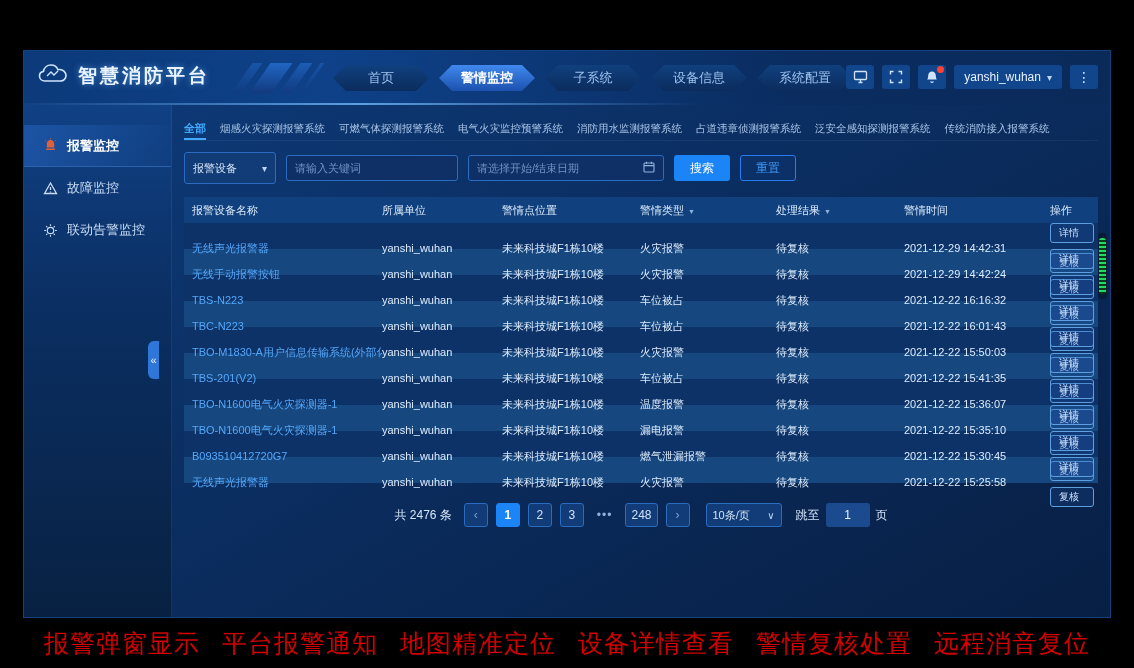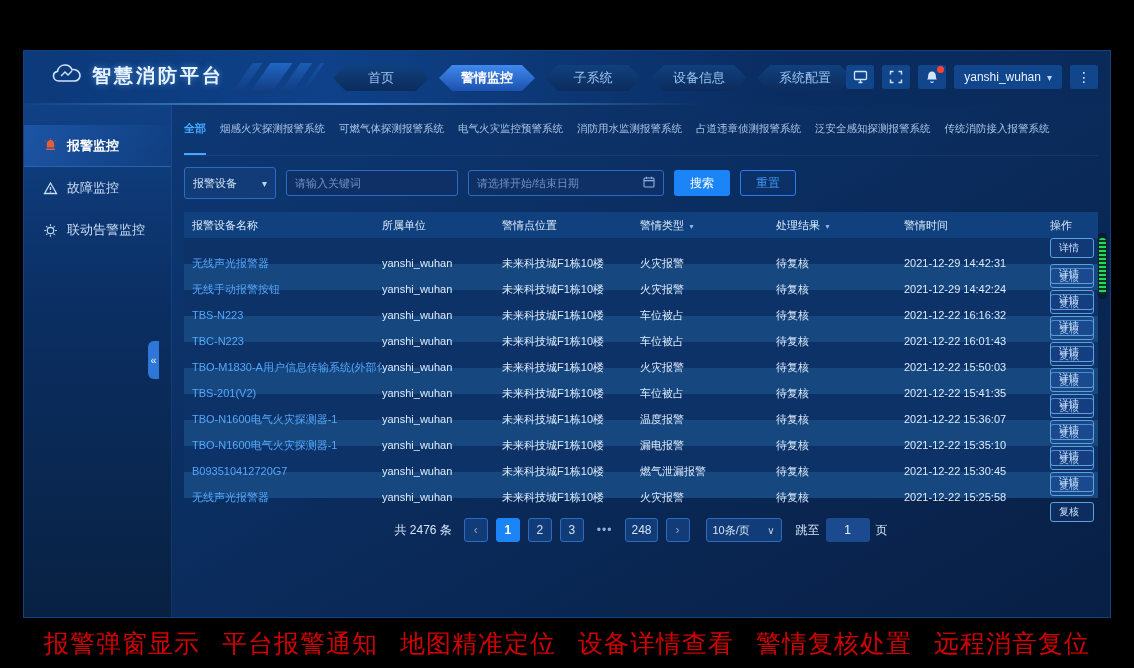--- a/index.html
+++ b/index.html
@@ -10,21 +10,21 @@
   
   .window { position:absolute; left:23px; top:50px; width:1088px; height:568px;
     background:linear-gradient(150deg,#0e3c7c 0%,#0b2f63 42%,#081f44 100%);
     border:1px solid #14427f; overflow:hidden; }
 
   
   .app-header { position:relative; height:54px;
     background:linear-gradient(90deg,#0c3a7a 0%,#0e4189 28%,#0a2c5f 72%,#0a2a5a 100%); }
   .app-header::after { content:""; position:absolute; left:0; bottom:0; width:62%; height:2px;
     background:linear-gradient(90deg,rgba(120,190,255,.05),rgba(120,190,255,.75),rgba(120,190,255,0)); }
-  .logo-group { position:absolute; left:28px; top:12px; display:flex; align-items:center; gap:10px; }
+  .logo-group { position:absolute; left:14px; top:12px; display:flex; align-items:center; gap:10px; }
   .logo-text { color:#eaf4ff; font-size:19px; font-weight:bold; letter-spacing:3px;
     text-shadow:0 0 6px rgba(120,190,255,.6); }
   .deco { position:absolute; left:218px; top:8px; height:38px; width:120px; }
   .deco i { position:absolute; top:4px; display:block; transform:skewX(-35deg);
     background:linear-gradient(180deg,#2166c4,#123a7e); }
   .deco i:nth-child(1){ left:0;   width:10px; height:30px; opacity:.55; }
   .deco i:nth-child(2){ left:18px; width:22px; height:30px; }
   .deco i:nth-child(3){ left:48px; width:12px; height:30px; opacity:.75; }
   .deco i:nth-child(4){ left:68px; width:4px;  height:30px; opacity:.5; }
 
@@ -62,21 +62,21 @@
   .side-item .sicon { width:16px; height:16px; display:flex; align-items:center; justify-content:center; }
   .collapse-tab { position:absolute; left:124px; top:236px; width:11px; height:38px;
     background:#2e76d8; border-radius:6px 0 0 6px; color:#eaf4ff; font-size:11px;
     display:flex; align-items:center; justify-content:center; cursor:pointer; }
 
   .content { flex:1; position:relative; padding:16px 12px 0 12px; }
 
   
   .tabs { display:flex; gap:14px; align-items:flex-end; font-size:10.5px; color:#a9c4e6;
     border-bottom:1px solid rgba(255,255,255,.06); padding-bottom:0; }
-  .tab { padding-bottom:17px; border-bottom:2px solid transparent; cursor:pointer; white-space:nowrap; }
+  .tab { padding-bottom:2px; border-bottom:2px solid transparent; cursor:pointer; white-space:nowrap; }
   .tab.active { color:#41aaff; border-bottom-color:#41aaff; font-weight:bold; font-size:11px; }
 
   
   .filters { margin-top:11px; display:flex; gap:10px; align-items:center; }
   .f-select { width:92px; height:32px; background:#123c77; border:1px solid #2a6cc0; border-radius:3px;
     display:flex; align-items:center; justify-content:space-between; padding:0 8px; font-size:11px;
     color:#d6e6fa; cursor:pointer; }
   .f-input { height:26px; background:#0f3066; border:1px solid #2a6cc0; border-radius:3px;
     color:#d6e6fa; font-size:11px; padding:0 8px; outline:none; }
   .f-input::placeholder { color:#6f93c4; }

